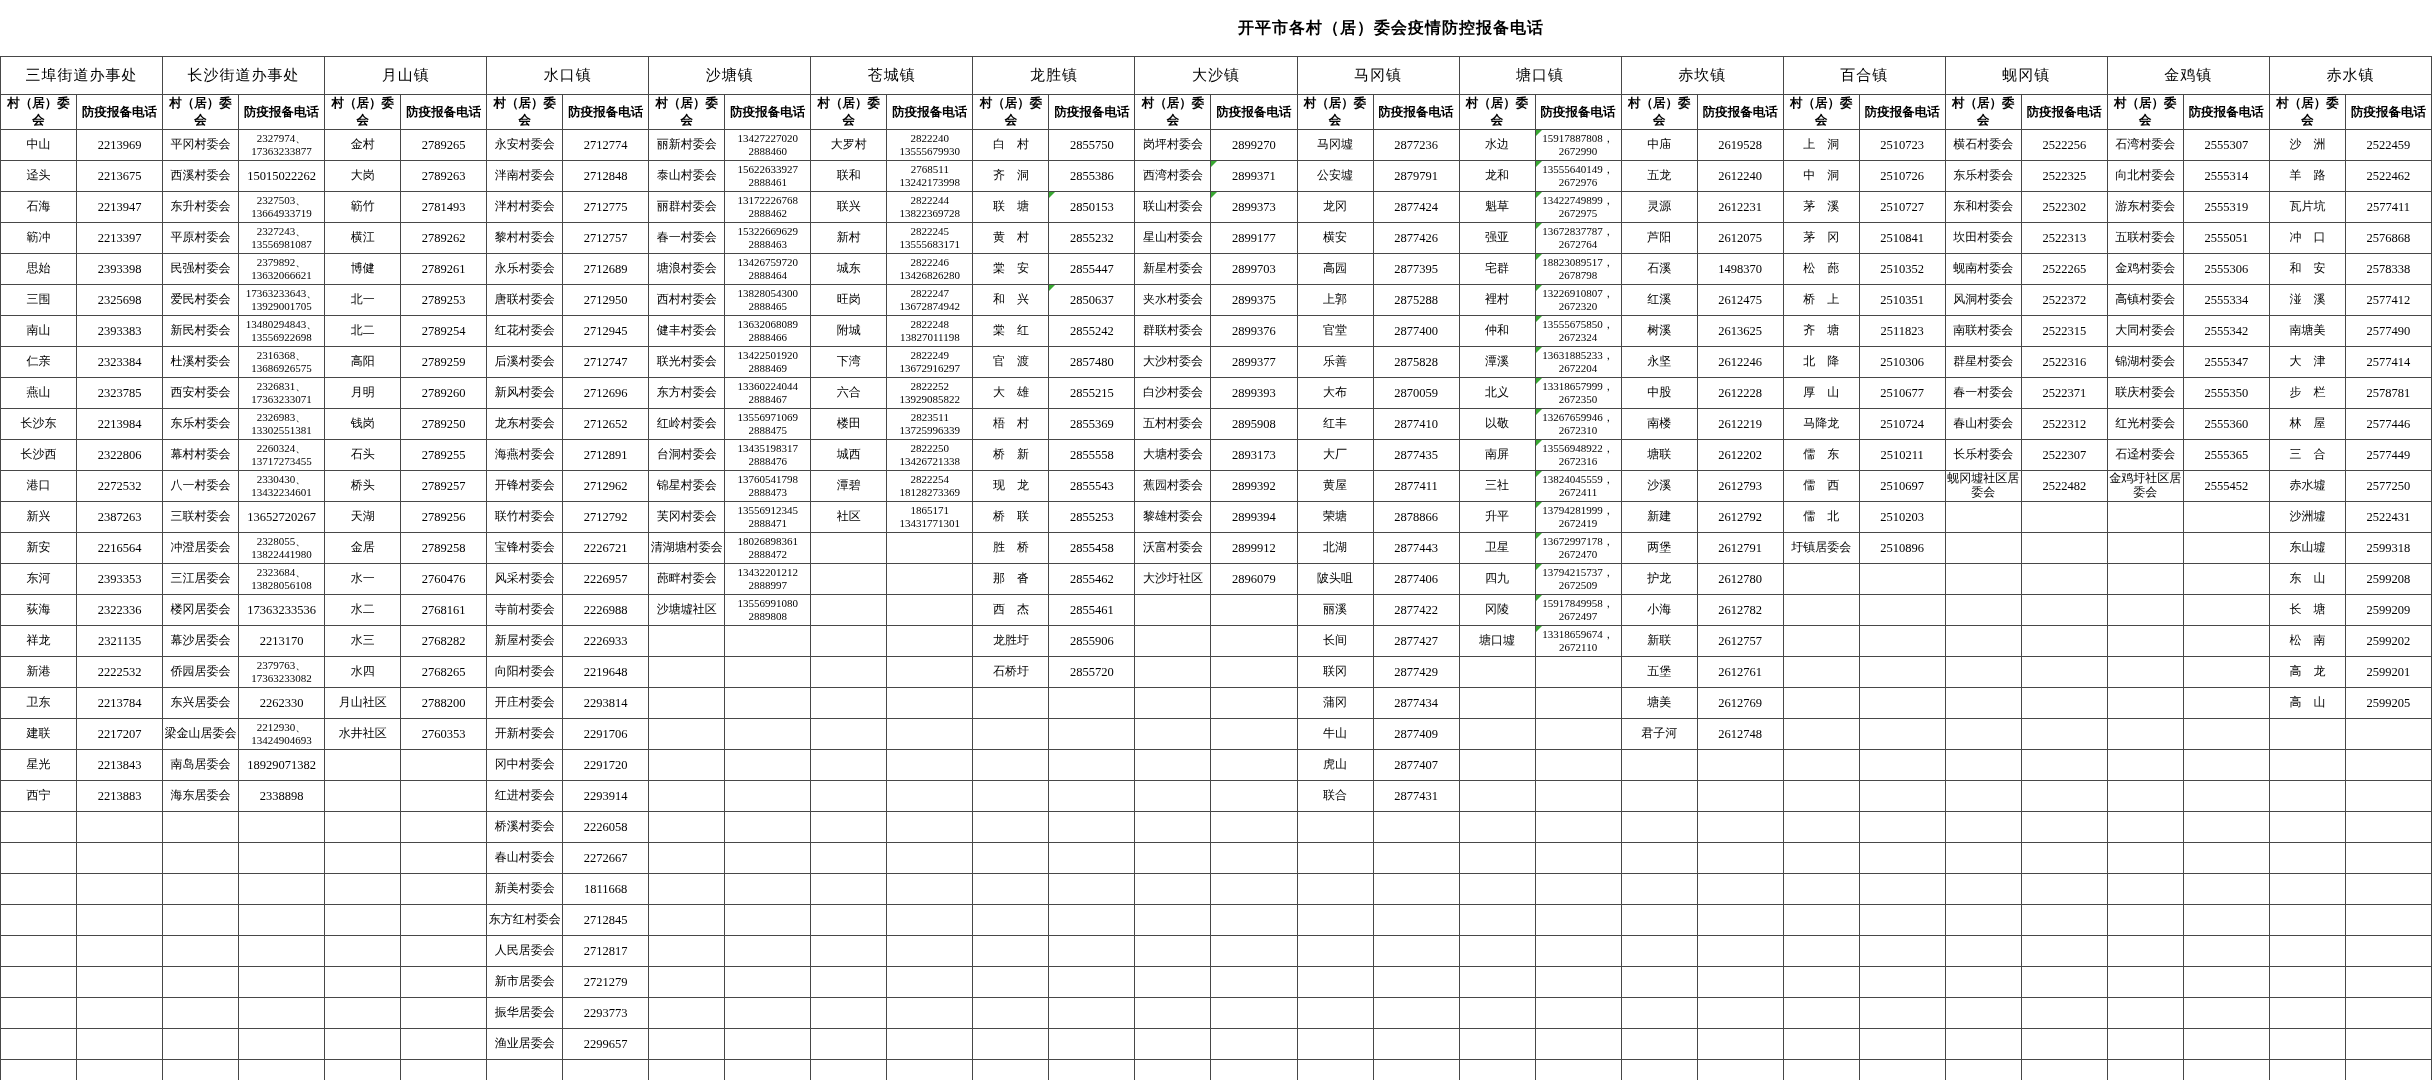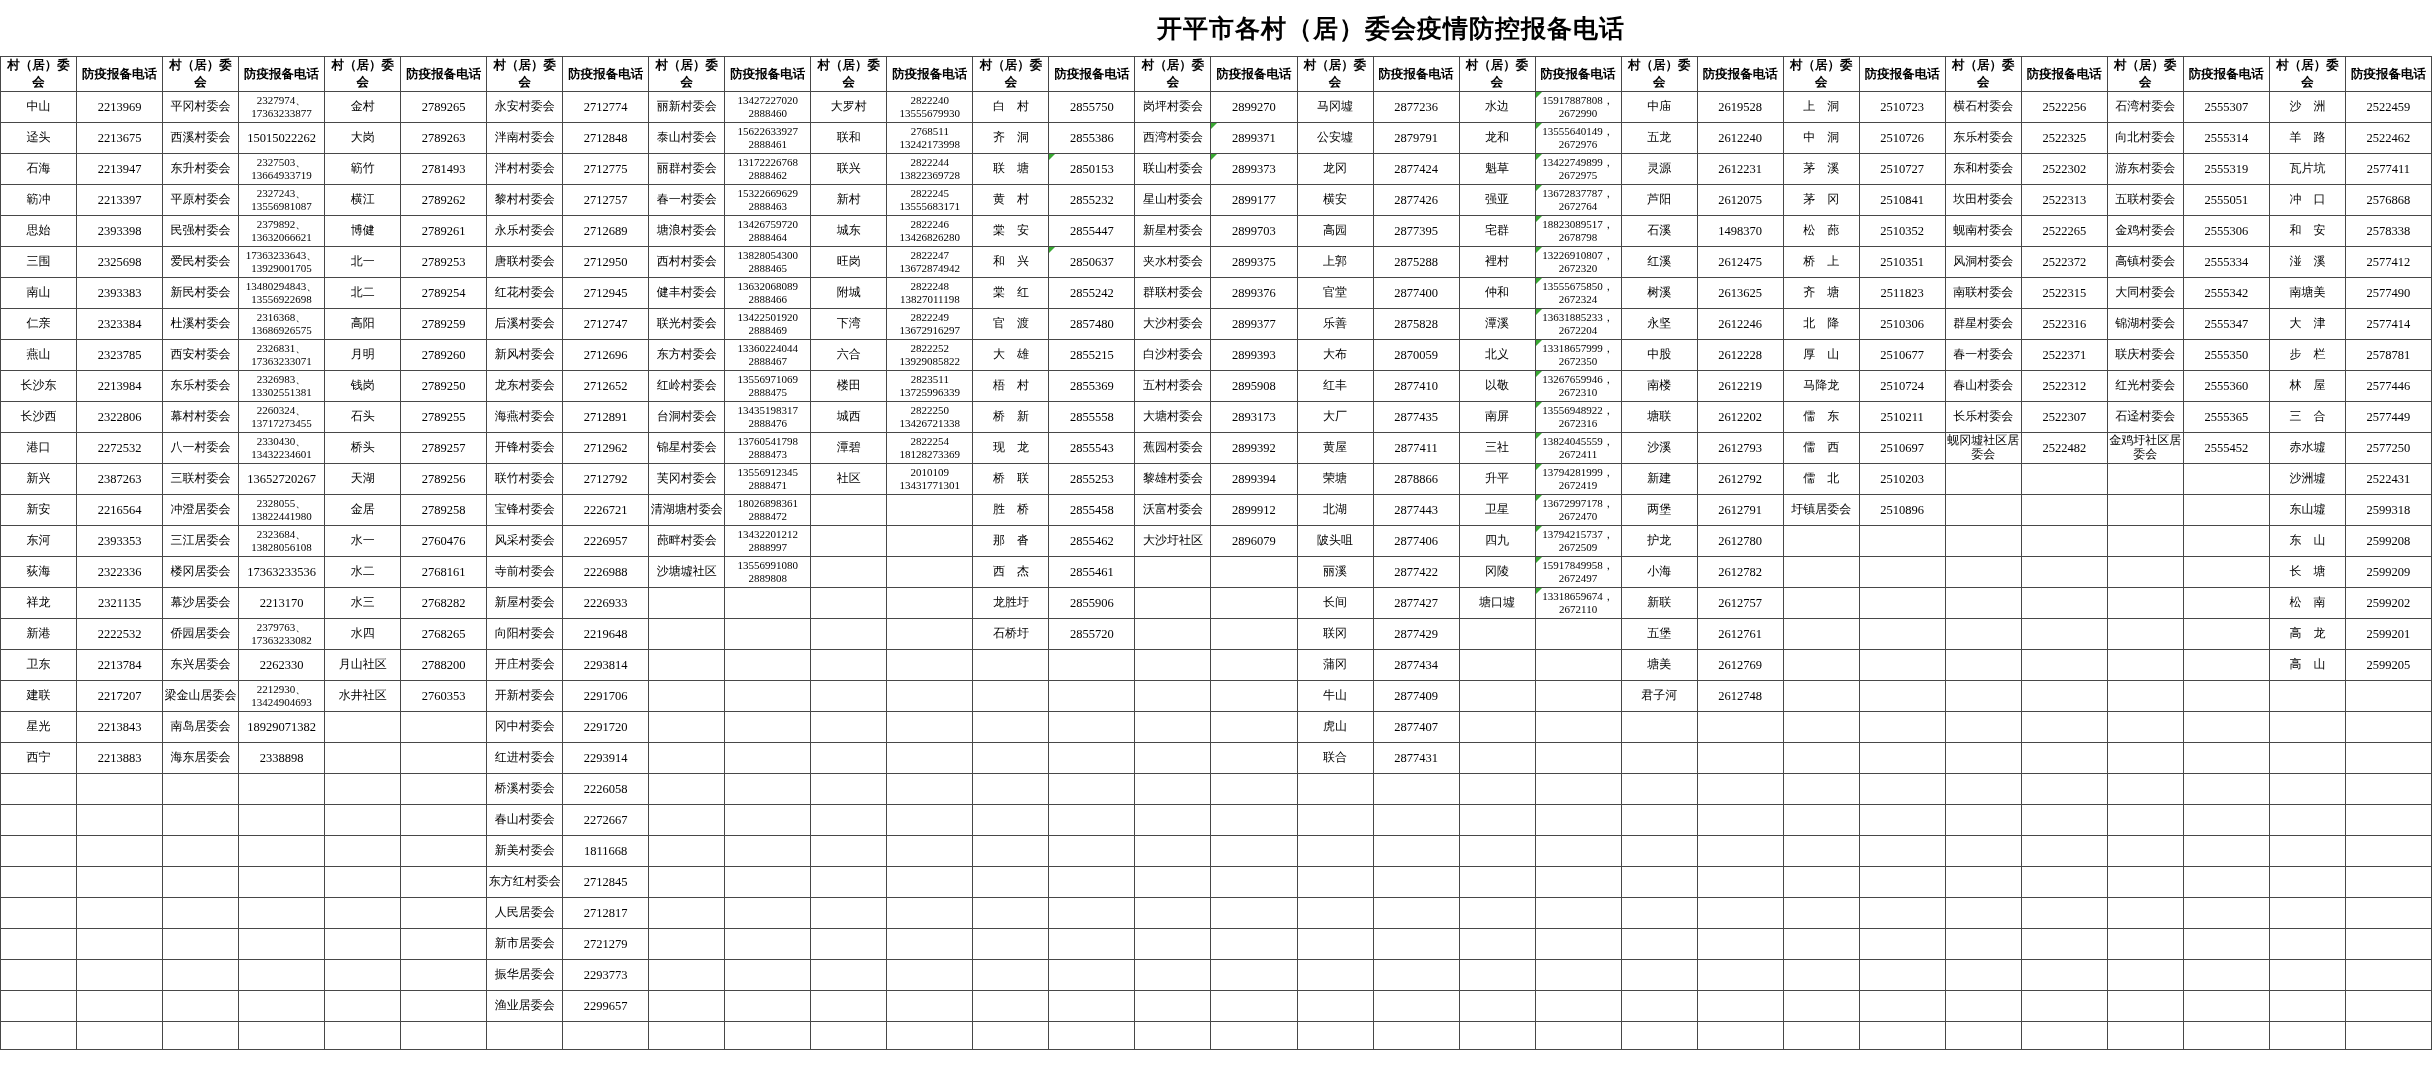--- a/index.html
+++ b/index.html
@@ -1,18 +1,18 @@
 <!DOCTYPE html>
 <html style="--marker: #38a832;"><head>
 <meta charset="utf-8">
 <style>
   html,body{margin:0;padding:0;width:2432px;height:1080px;overflow:hidden;
     background:#fff;color:#000;font-family:"Liberation Serif","DejaVu Serif",serif;}
   .title{height:56px;display:flex;align-items:center;justify-content:center;
-    font-weight:bold;font-size:25px;padding-left:350px;box-sizing:border-box;letter-spacing:1px;}
+    font-weight:bold;font-size:16px;padding-left:350px;box-sizing:border-box;letter-spacing:1px;}
   table{border-collapse:collapse;table-layout:fixed;width:2432px;}
   col.c-v{width:76px}
   col.c-p{width:86px}
   th,td{border:1px solid #474747;text-align:center;vertical-align:middle;
     overflow:hidden;padding:0 1px;box-sizing:border-box;}
   tr.town-row{height:38px}
   tr.town-row th{font-size:15px;font-weight:normal;letter-spacing:1px;}
   tr.sub-row{height:28px}
   tr.sub-row th{font-size:12.5px;font-weight:bold;}
   tbody tr{height:31px}
@@ -56,20 +56,37 @@
       <col class="c-v">
       <col class="c-p">
       <col class="c-v">
       <col class="c-p">
       <col class="c-v">
       <col class="c-p">
       <col class="c-v">
       <col class="c-p">
     </colgroup>
   <thead id="thead">
+      <tr class="town-row">
+        <th colspan="2">三埠街道办事处</th>
+        <th colspan="2">长沙街道办事处</th>
+        <th colspan="2">月山镇</th>
+        <th colspan="2">水口镇</th>
+        <th colspan="2">沙塘镇</th>
+        <th colspan="2">苍城镇</th>
+        <th colspan="2">龙胜镇</th>
+        <th colspan="2">大沙镇</th>
+        <th colspan="2">马冈镇</th>
+        <th colspan="2">塘口镇</th>
+        <th colspan="2">赤坎镇</th>
+        <th colspan="2">百合镇</th>
+        <th colspan="2">蚬冈镇</th>
+        <th colspan="2">金鸡镇</th>
+        <th colspan="2">赤水镇</th>
+      </tr>
       <tr class="sub-row">
         <th>村（居）委会</th>
         <th>防疫报备电话</th>
         <th>村（居）委会</th>
         <th>防疫报备电话</th>
         <th>村（居）委会</th>
         <th>防疫报备电话</th>
         <th>村（居）委会</th>
         <th>防疫报备电话</th>
         <th>村（居）委会</th>
@@ -534,21 +551,21 @@
         <td class="v">三联村委会</td>
         <td class="p">13652720267</td>
         <td class="v">天湖</td>
         <td class="p">2789256</td>
         <td class="v">联竹村委会</td>
         <td class="p">2712792</td>
         <td class="v">芙冈村委会</td>
         <td class="p two">13556912345
 2888471</td>
         <td class="v">社区</td>
-        <td class="p two">2010109
+        <td class="p two">1865171
 13431771301</td>
         <td class="v">桥　联</td>
         <td class="p">2855253</td>
         <td class="v">黎雄村委会</td>
         <td class="p">2899394</td>
         <td class="v">荣塘</td>
         <td class="p">2878866</td>
         <td class="v">升平</td>
         <td class="p two gm">13794281999，
 2672419</td>

